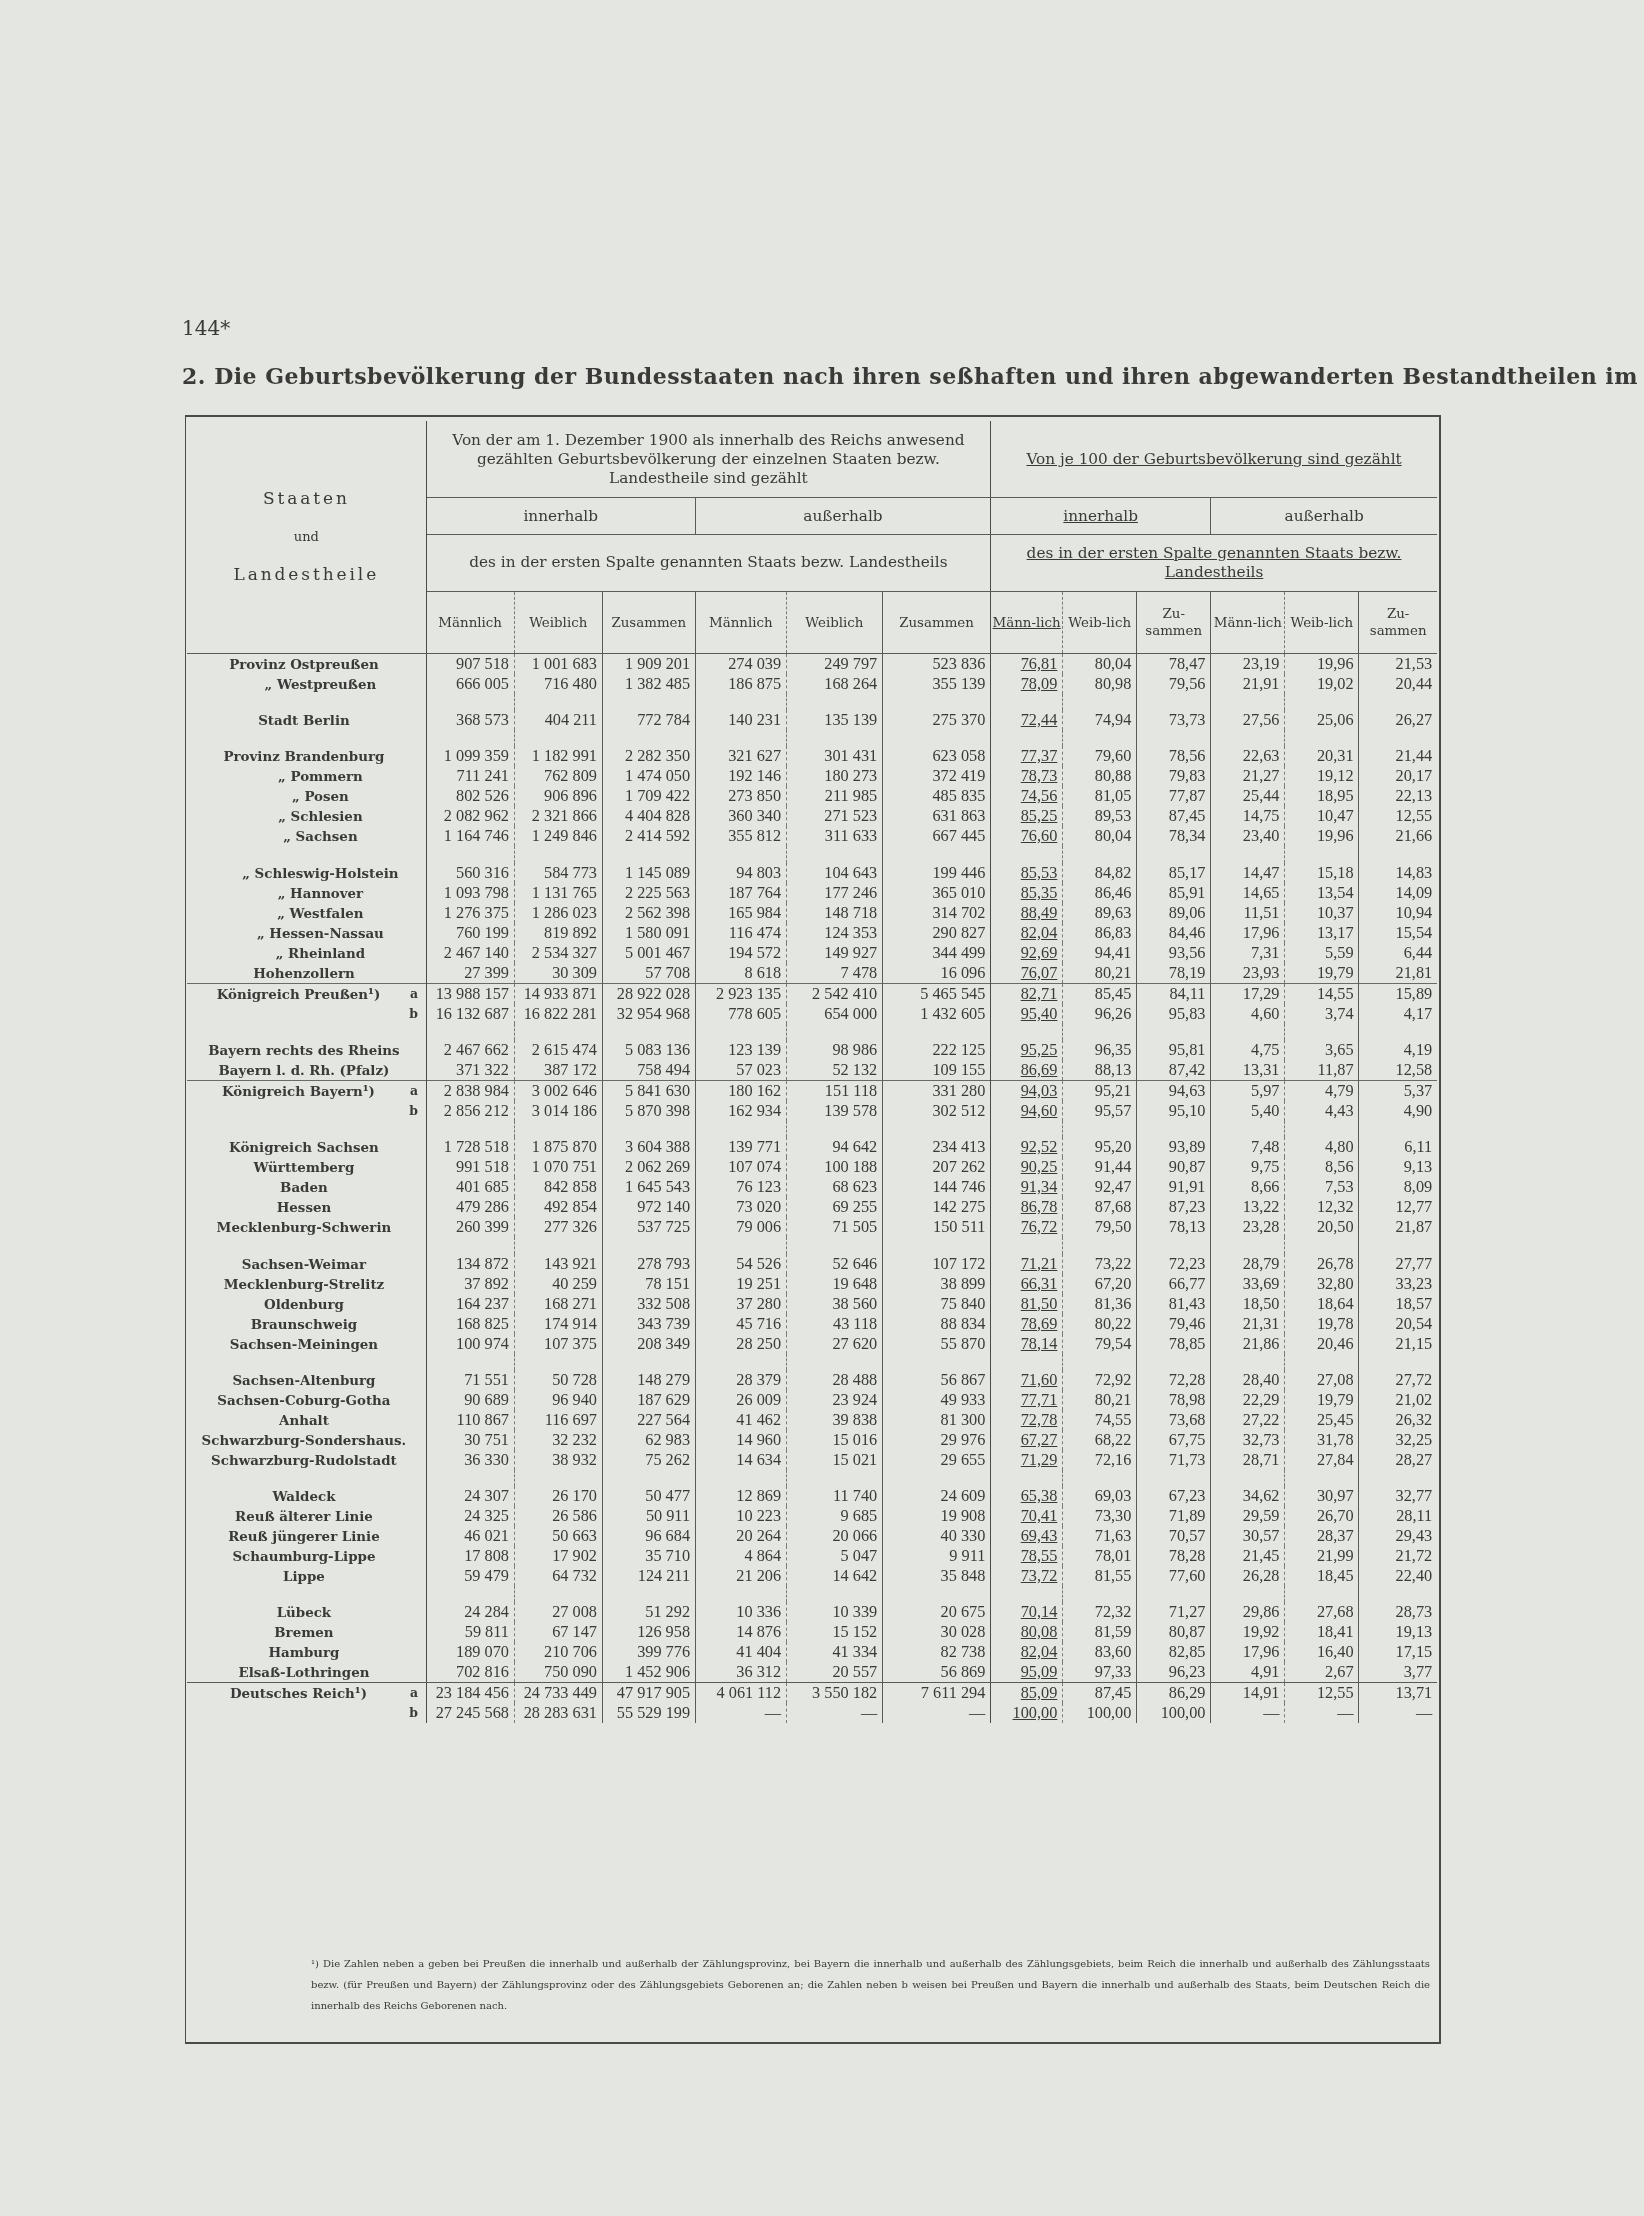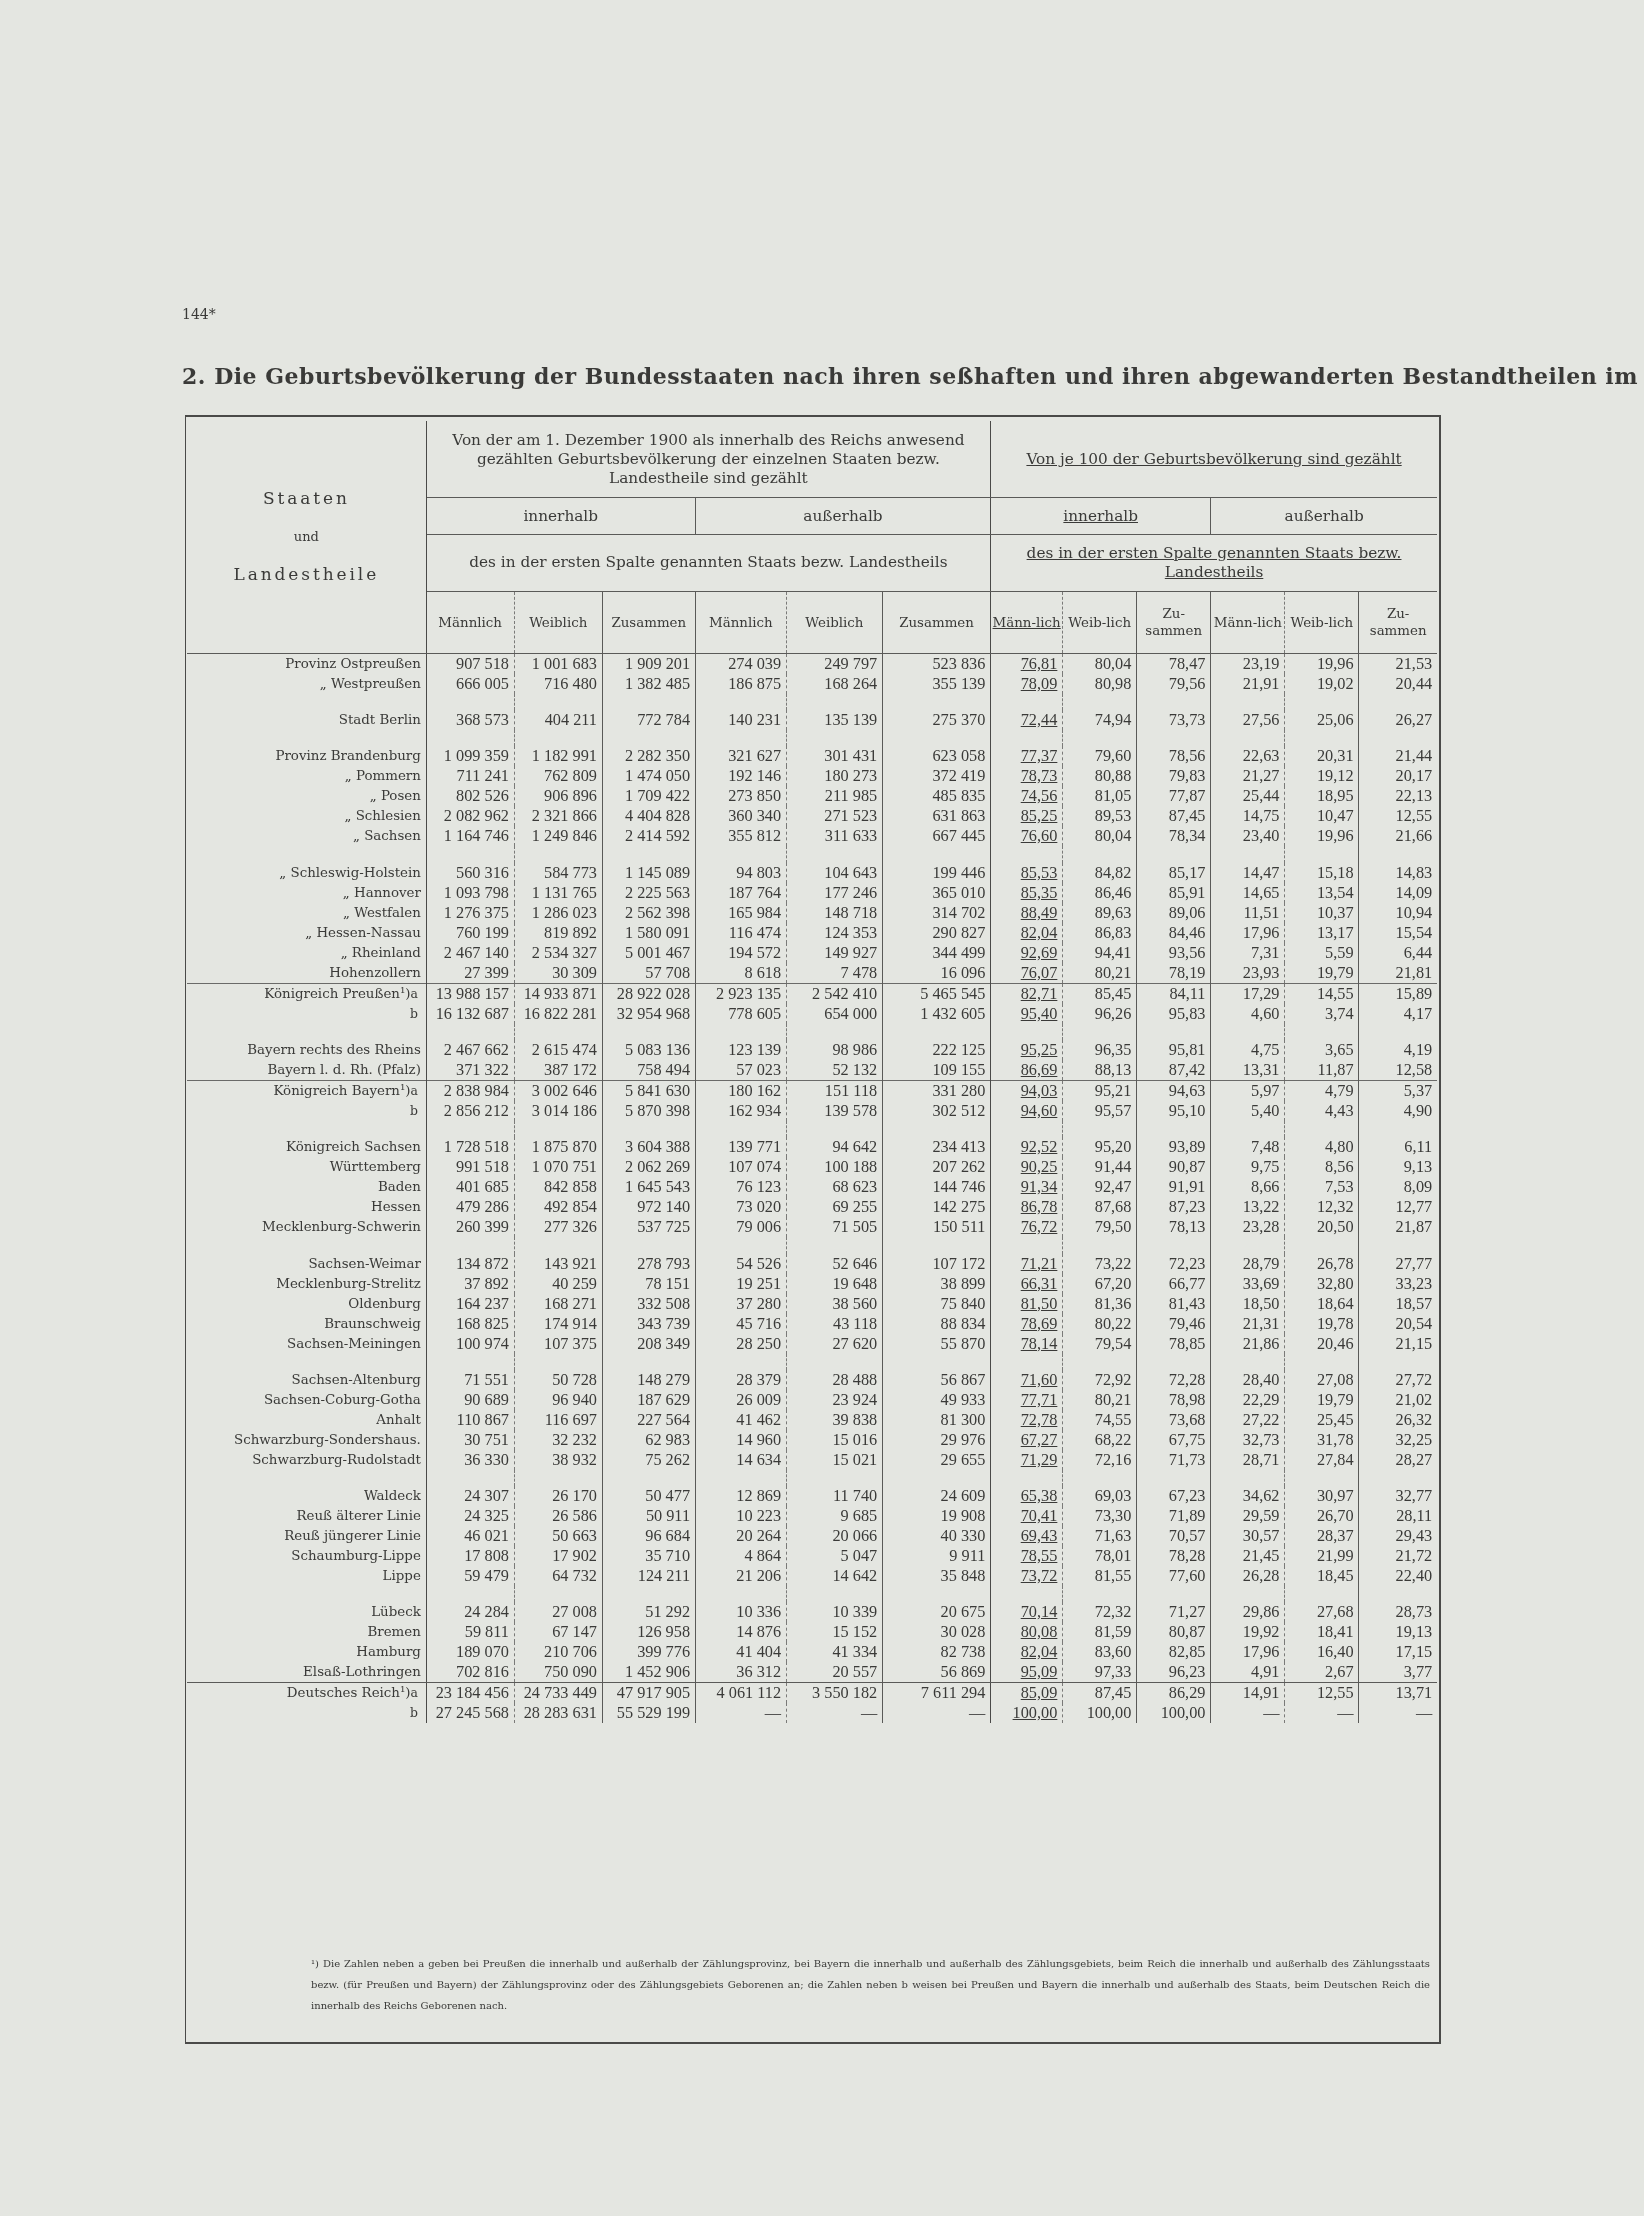--- a/index.html
+++ b/index.html
@@ -7,21 +7,21 @@
     width:1645px; height:2216px;
     background:#e4e6e1;
     font-family:"DejaVu Serif", serif;
     color:#3a3a38;
     position:relative;
     overflow:hidden;
   }
   .page-head {
     position:absolute; left:182px; top:306px; width:1262px; height:29px;
   }
-  .page-num { position:absolute; left:0; top:0; font-size:14px; }
+  .page-num { position:absolute; left:0; top:10px; font-size:20px; }
   .running-title { position:absolute; left:0; right:0; top:0; text-align:center; font-size:19px; }
   .table-title {
     position:absolute; left:182px; top:363px; width:1262px;
     font-size:22px; font-weight:bold; letter-spacing:0.5px; white-space:nowrap;
   }
   .frame {
     position:absolute; left:185px; top:415px; width:1253px; height:1625px;
     border-top:2.9px double #4a4a48;
     border-left:1.4px solid #4a4a48;
     border-right:2.4px double #4a4a48;
@@ -52,26 +52,27 @@
   .hdr-group { font-size:15.3px !important; padding:9.6px 14.3px !important; }
   .hdr-sub { font-size:15.3px !important; padding:8.6px 0 !important; }
   .hdr-col { font-size:13.4px !important; line-height:17px !important; padding:7.6px 1px !important; height:46px; }
   tbody td {
     font-family:"Liberation Serif", serif;
     font-size:16.3px;
     line-height:20px;
     text-align:right;
   }
   tbody td.label {
-    text-align:right;
+    text-align:center;
     font-family:"DejaVu Serif", serif;
     font-size:13.4px;
     border-right:1.4px solid #4a4a48;
     overflow:hidden;
     padding-left:0;
+    font-weight:bold;
   }
   tbody td.label .ab { float:right; padding-right:2.9px; font-size:12.4px; }
   tr.gap td { height:16.3px; }
   tr.sep td { border-top:1px solid #6a6a68; }
   tr.sep-heavy td { border-top:1.9px double #5a5a58; }
   .footnote {
     position:absolute; left:187px; top:1953px; width:1243px;
     font-size:10px; line-height:21px; text-align:justify;
   }
   .footnote .ind { padding-left:124px; }

